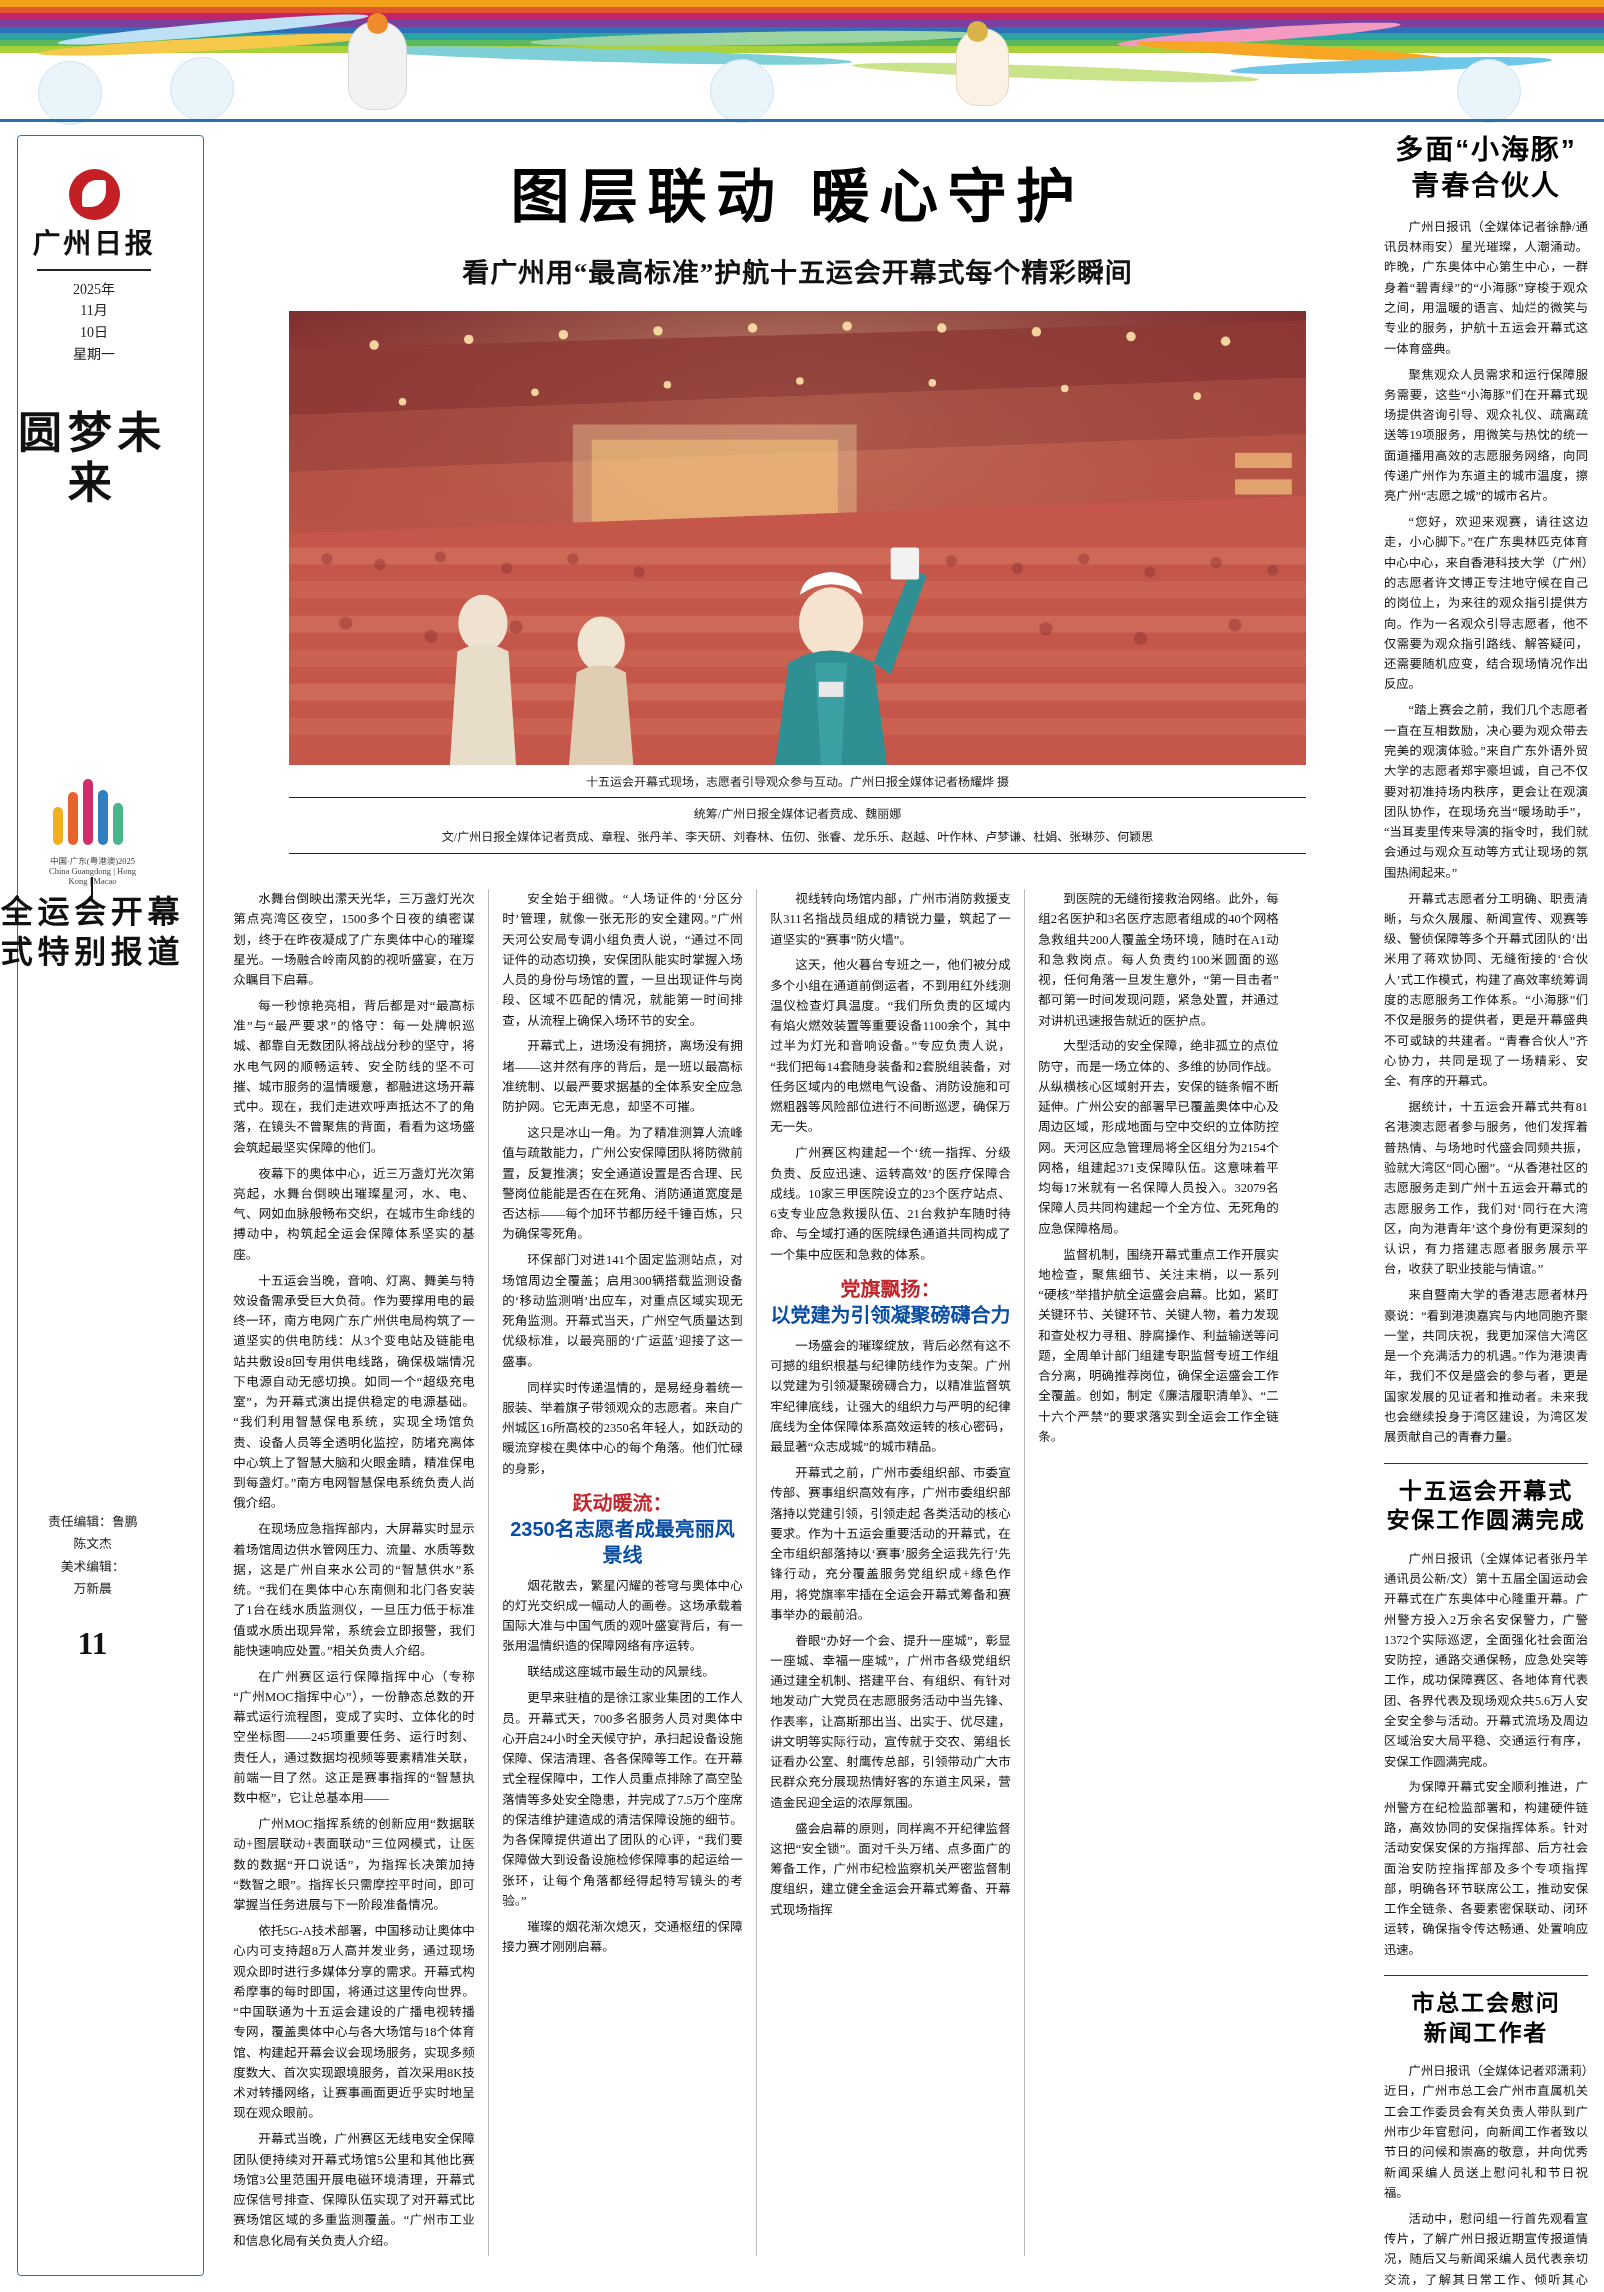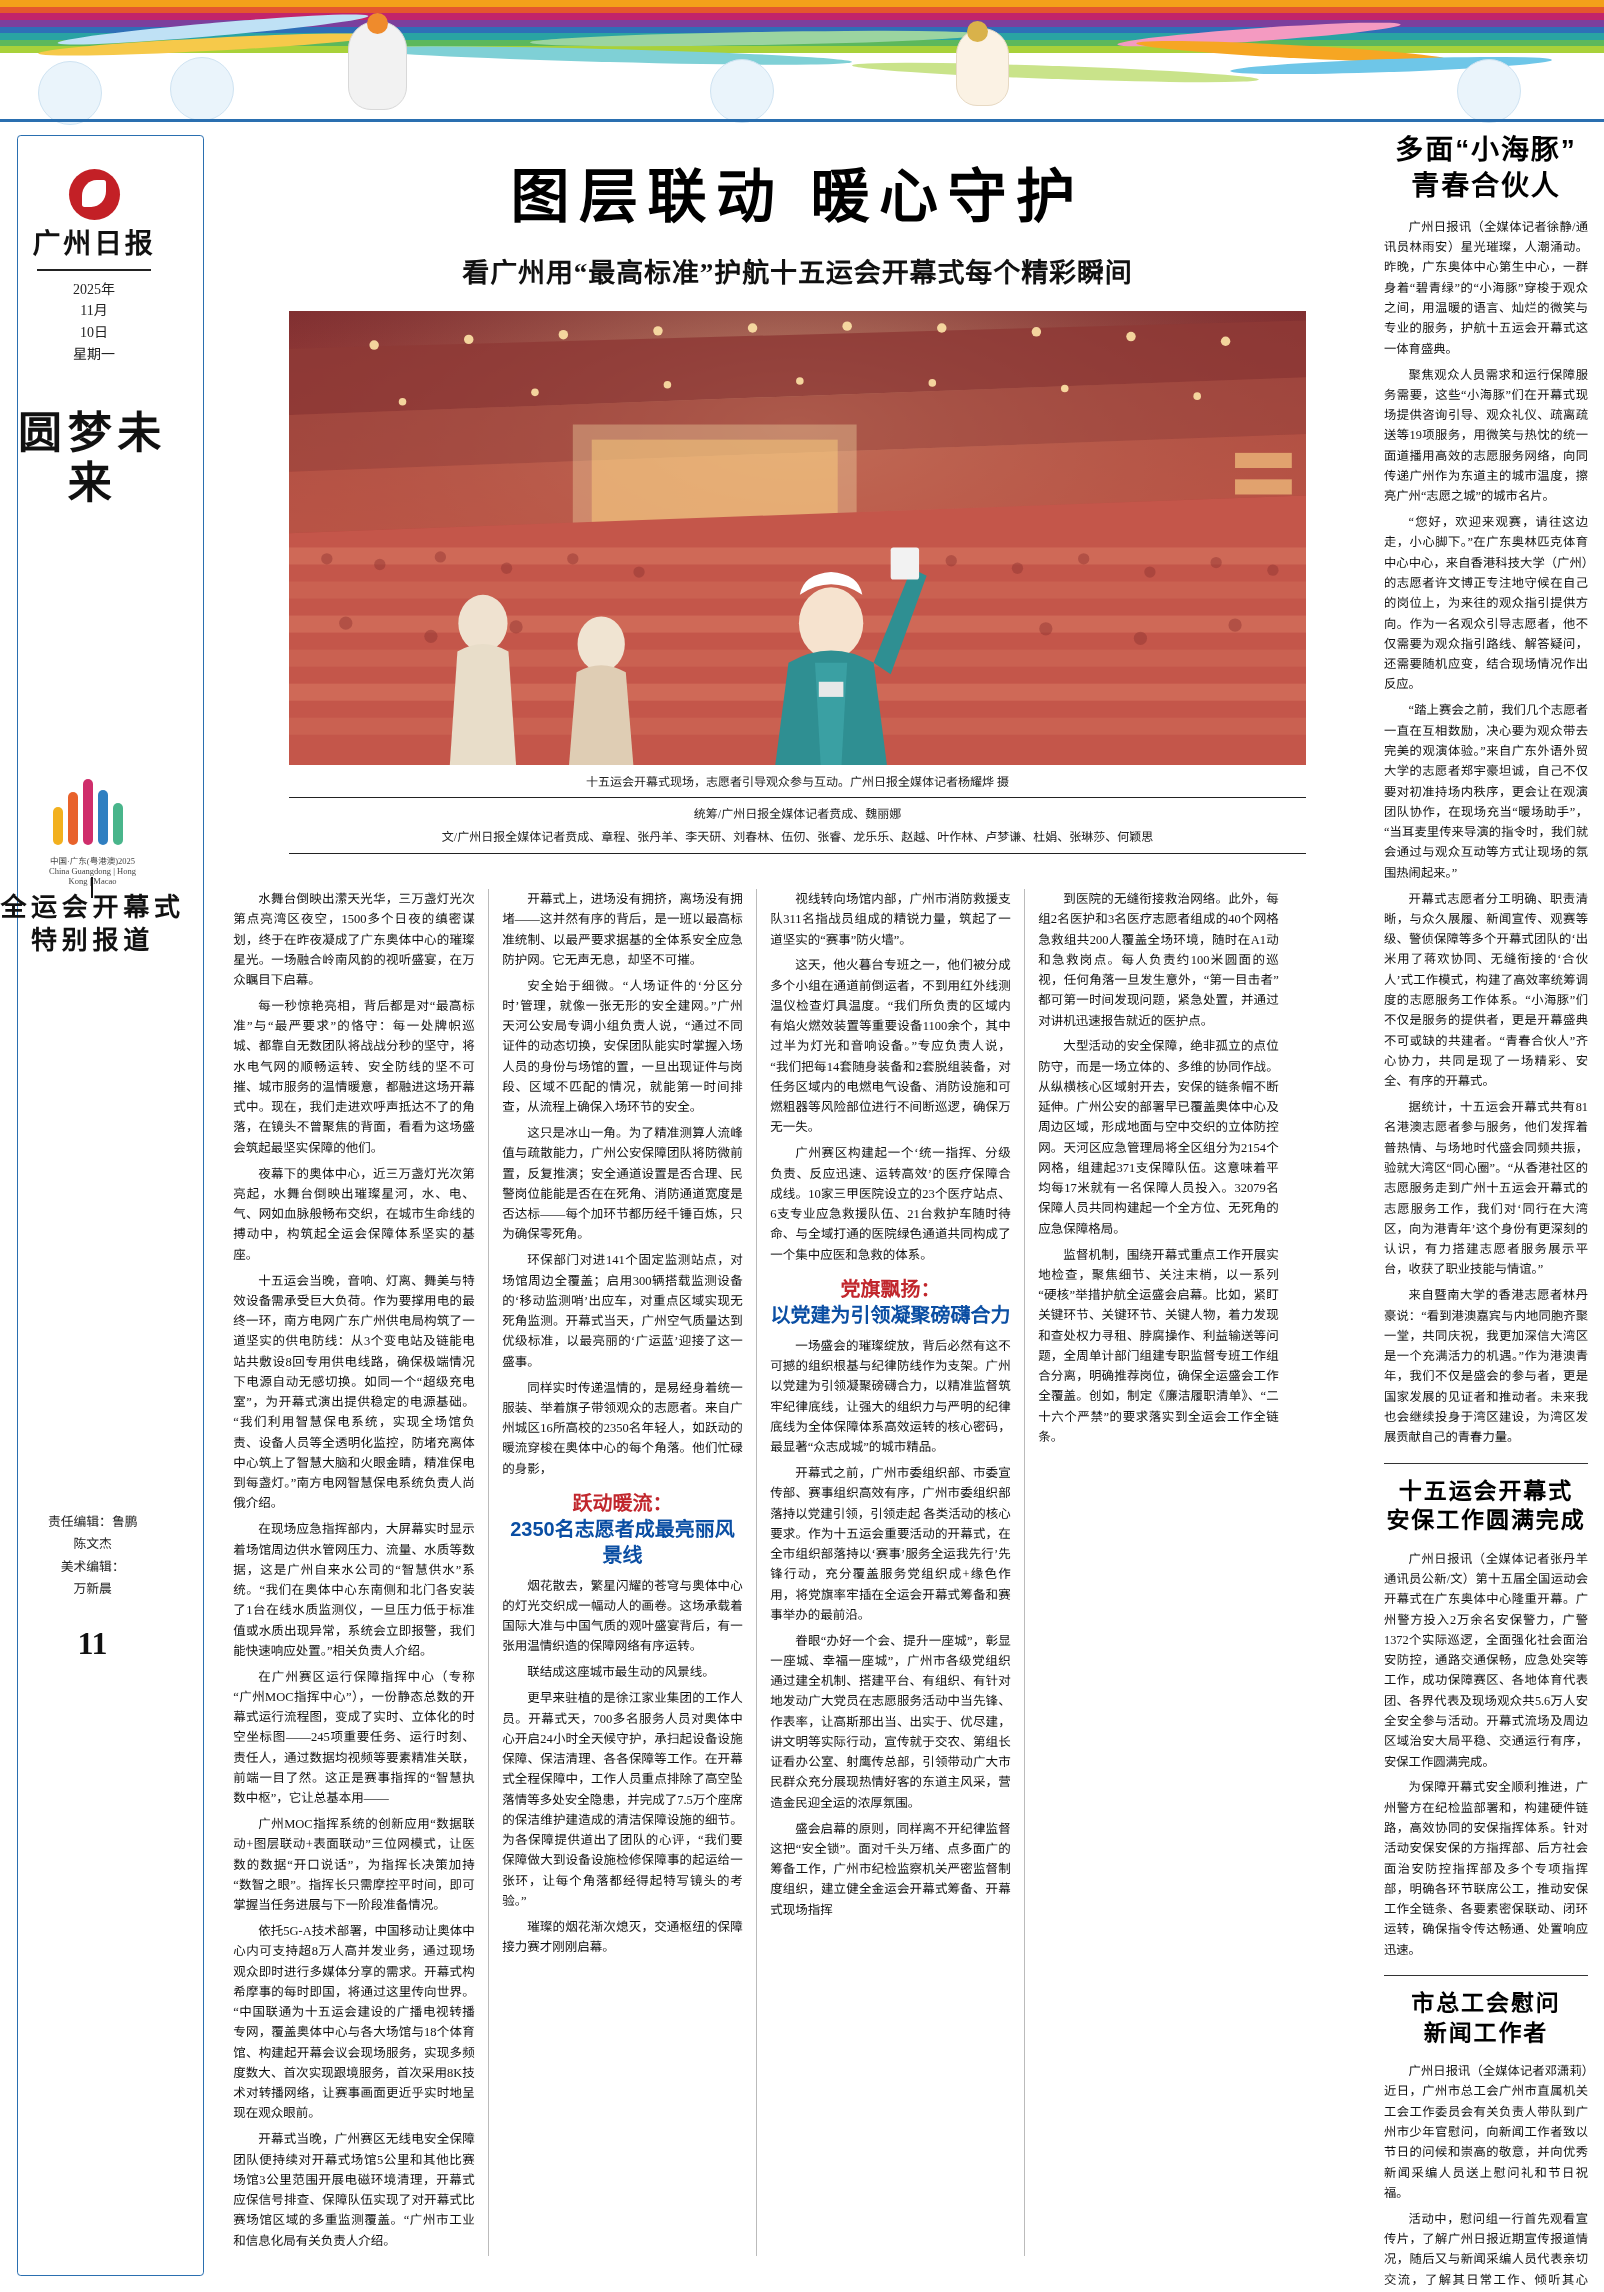--- a/index.html
+++ b/index.html
@@ -19,21 +19,21 @@
   .masthead{position:absolute;left:23px;top:44px;width:142px;text-align:center;}
   .mh-logo{width:51px;height:51px;border-radius:50%;background:#c32026;margin:0 auto 7.6px;position:relative;}
   .mh-logo:after{content:"";position:absolute;left:13.2px;top:11.4px;width:24.6px;height:26.5px;background:#fff;border-radius:60% 10% 60% 10%;}
   .mh-name{font-size:28px;font-weight:bold;letter-spacing:2.8px;color:#111;line-height:1.15;}
   .mh-rule{width:114px;height:1.9px;background:#222;margin:9.5px auto 7.6px;}
   .mh-date{font-size:14px;line-height:1.55;color:#222;}
   .vtitle{position:absolute;left:0;top:284px;width:185px;text-align:center;font-size:44px;font-weight:bold;letter-spacing:5.7px;line-height:1.14;color:#111;}
   .emblem{position:absolute;left:45px;top:625px;width:95px;height:95px;}
   .emblem span{position:absolute;bottom:0;width:10.4px;border-radius:5.7px;}
   .emblem-cap{position:absolute;left:0;top:1.9px;width:95px;font-size:8.5px;text-align:center;color:#444;}
-  .vsub{position:absolute;left:0;top:767px;width:185px;text-align:center;font-size:26px;font-weight:bold;letter-spacing:4.7px;line-height:1.25;color:#111;}
+  .vsub{position:absolute;left:0;top:767px;width:185px;text-align:center;font-size:32px;font-weight:bold;letter-spacing:4.7px;line-height:1.25;color:#111;}
   .vline{position:absolute;left:91px;top:752px;width:1.9px;height:21px;background:#111;}
   .rail-credits{position:absolute;left:13.2px;top:1386px;width:159px;font-size:12.8px;line-height:1.75;text-align:center;color:#222;}
   .pageno{position:absolute;left:0;top:1500px;width:185px;text-align:center;font-size:32px;font-weight:bold;color:#111;}
 
   
   .main{position:absolute;left:220px;top:132px;width:1155px;}
   .headline{font-size:59px;font-weight:bold;letter-spacing:9.5px;text-align:center;color:#000;margin:17px 0 0;font-family:"Liberation Sans","DejaVu Sans",sans-serif;}
   .subhead{font-size:27px;text-align:center;margin-top:17px;color:#111;font-weight:bold;letter-spacing:0.9px;}
   .photo{position:relative;margin:21px auto 0;width:1017px;height:454px;overflow:hidden;background:#5a1d22;}
   .ph-cap{width:1017px;margin:6.6px auto 0;text-align:center;font-size:12px;color:#222;}
@@ -257,22 +257,22 @@
       <p class="body">夜幕下的奥体中心，近三万盏灯光次第亮起，水舞台倒映出璀璨星河，水、电、气、网如血脉般畅布交织，在城市生命线的搏动中，构筑起全运会保障体系坚实的基座。</p>
       <p class="body">十五运会当晚，音响、灯离、舞美与特效设备需承受巨大负荷。作为要撑用电的最终一环，南方电网广东广州供电局构筑了一道坚实的供电防线：从3个变电站及链能电站共敷设8回专用供电线路，确保极端情况下电源自动无感切换。如同一个“超级充电室”，为开幕式演出提供稳定的电源基础。“我们利用智慧保电系统，实现全场馆负责、设备人员等全透明化监控，防堵充离体中心筑上了智慧大脑和火眼金睛，精准保电到每盏灯。”南方电网智慧保电系统负责人尚俄介绍。</p>
       <p class="body">在现场应急指挥部内，大屏幕实时显示着场馆周边供水管网压力、流量、水质等数据，这是广州自来水公司的“智慧供水”系统。“我们在奥体中心东南侧和北门各安装了1台在线水质监测仪，一旦压力低于标准值或水质出现异常，系统会立即报警，我们能快速响应处置。”相关负责人介绍。</p>
       <p class="body">在广州赛区运行保障指挥中心（专称“广州MOC指挥中心”），一份静态总数的开幕式运行流程图，变成了实时、立体化的时空坐标图——245项重要任务、运行时刻、责任人，通过数据均视频等要素精准关联，前端一目了然。这正是赛事指挥的“智慧执数中枢”，它让总基本用——</p>
       <p class="body">广州MOC指挥系统的创新应用“数据联动+图层联动+表面联动”三位网模式，让医数的数据“开口说话”，为指挥长决策加持“数智之眼”。指挥长只需摩控平时间，即可掌握当任务进展与下一阶段准备情况。</p>
       <p class="body">依托5G-A技术部署，中国移动让奥体中心内可支持超8万人高并发业务，通过现场观众即时进行多媒体分享的需求。开幕式构希摩事的每时即国，将通过这里传向世界。“中国联通为十五运会建设的广播电视转播专网，覆盖奥体中心与各大场馆与18个体育馆、构建起开幕会议会现场服务，实现多频度数大、首次实现跟境服务，首次采用8K技术对转播网络，让赛事画面更近乎实时地呈现在观众眼前。</p>
       <p class="body">开幕式当晚，广州赛区无线电安全保障团队便持续对开幕式场馆5公里和其他比赛场馆3公里范围开展电磁环境清理，开幕式应保信号排查、保障队伍实现了对开幕式比赛场馆区域的多重监测覆盖。“广州市工业和信息化局有关负责人介绍。</p>
     </div>
 
     <div class="col">
+      <p class="body">安全始于细微。“人场证件的‘分区分时’管理，就像一张无形的安全建网。”广州天河公安局专调小组负责人说，“通过不同证件的动态切换，安保团队能实时掌握入场人员的身份与场馆的置，一旦出现证件与岗段、区域不匹配的情况，就能第一时间排查，从流程上确保入场环节的安全。</p>
       <p class="body">开幕式上，进场没有拥挤，离场没有拥堵——这并然有序的背后，是一班以最高标准统制、以最严要求据基的全体系安全应急防护网。它无声无息，却坚不可摧。</p>
-      <p class="body">安全始于细微。“人场证件的‘分区分时’管理，就像一张无形的安全建网。”广州天河公安局专调小组负责人说，“通过不同证件的动态切换，安保团队能实时掌握入场人员的身份与场馆的置，一旦出现证件与岗段、区域不匹配的情况，就能第一时间排查，从流程上确保入场环节的安全。</p>
       <p class="body">这只是冰山一角。为了精准测算人流峰值与疏散能力，广州公安保障团队将防微前置，反复推演；安全通道设置是否合理、民警岗位能能是否在在死角、消防通道宽度是否达标——每个加环节都历经千锤百炼，只为确保零死角。</p>
       <p class="body">环保部门对进141个固定监测站点，对场馆周边全覆盖；启用300辆搭载监测设备的‘移动监测哨’出应车，对重点区域实现无死角监测。开幕式当天，广州空气质量达到优级标准，以最亮丽的‘广运蓝’迎接了这一盛事。</p>
       <p class="body">同样实时传递温情的，是易经身着统一服装、举着旗子带领观众的志愿者。来自广州城区16所高校的2350名年轻人，如跃动的暖流穿梭在奥体中心的每个角落。他们忙碌的身影，</p>
       <div class="sec-title">
         <span class="hl">跃动暖流：</span><br>
         <span>2350名志愿者成最亮丽风景线</span>
       </div>
       <p class="body">烟花散去，繁星闪耀的苍穹与奥体中心的灯光交织成一幅动人的画卷。这场承载着国际大准与中国气质的观叶盛宴背后，有一张用温情织造的保障网络有序运转。</p>
       <p class="body">联结成这座城市最生动的风景线。</p>
       <p class="body">更早来驻植的是徐江家业集团的工作人员。开幕式天，700多名服务人员对奥体中心开启24小时全天候守护，承扫起设备设施保障、保洁清理、各各保障等工作。在开幕式全程保障中，工作人员重点排除了高空坠落情等多处安全隐患，并完成了7.5万个座席的保洁维护建造成的清洁保障设施的细节。为各保障提供道出了团队的心评，“我们要保障做大到设备设施检修保障事的起运给一张环，让每个角落都经得起特写镜头的考验。”</p>

